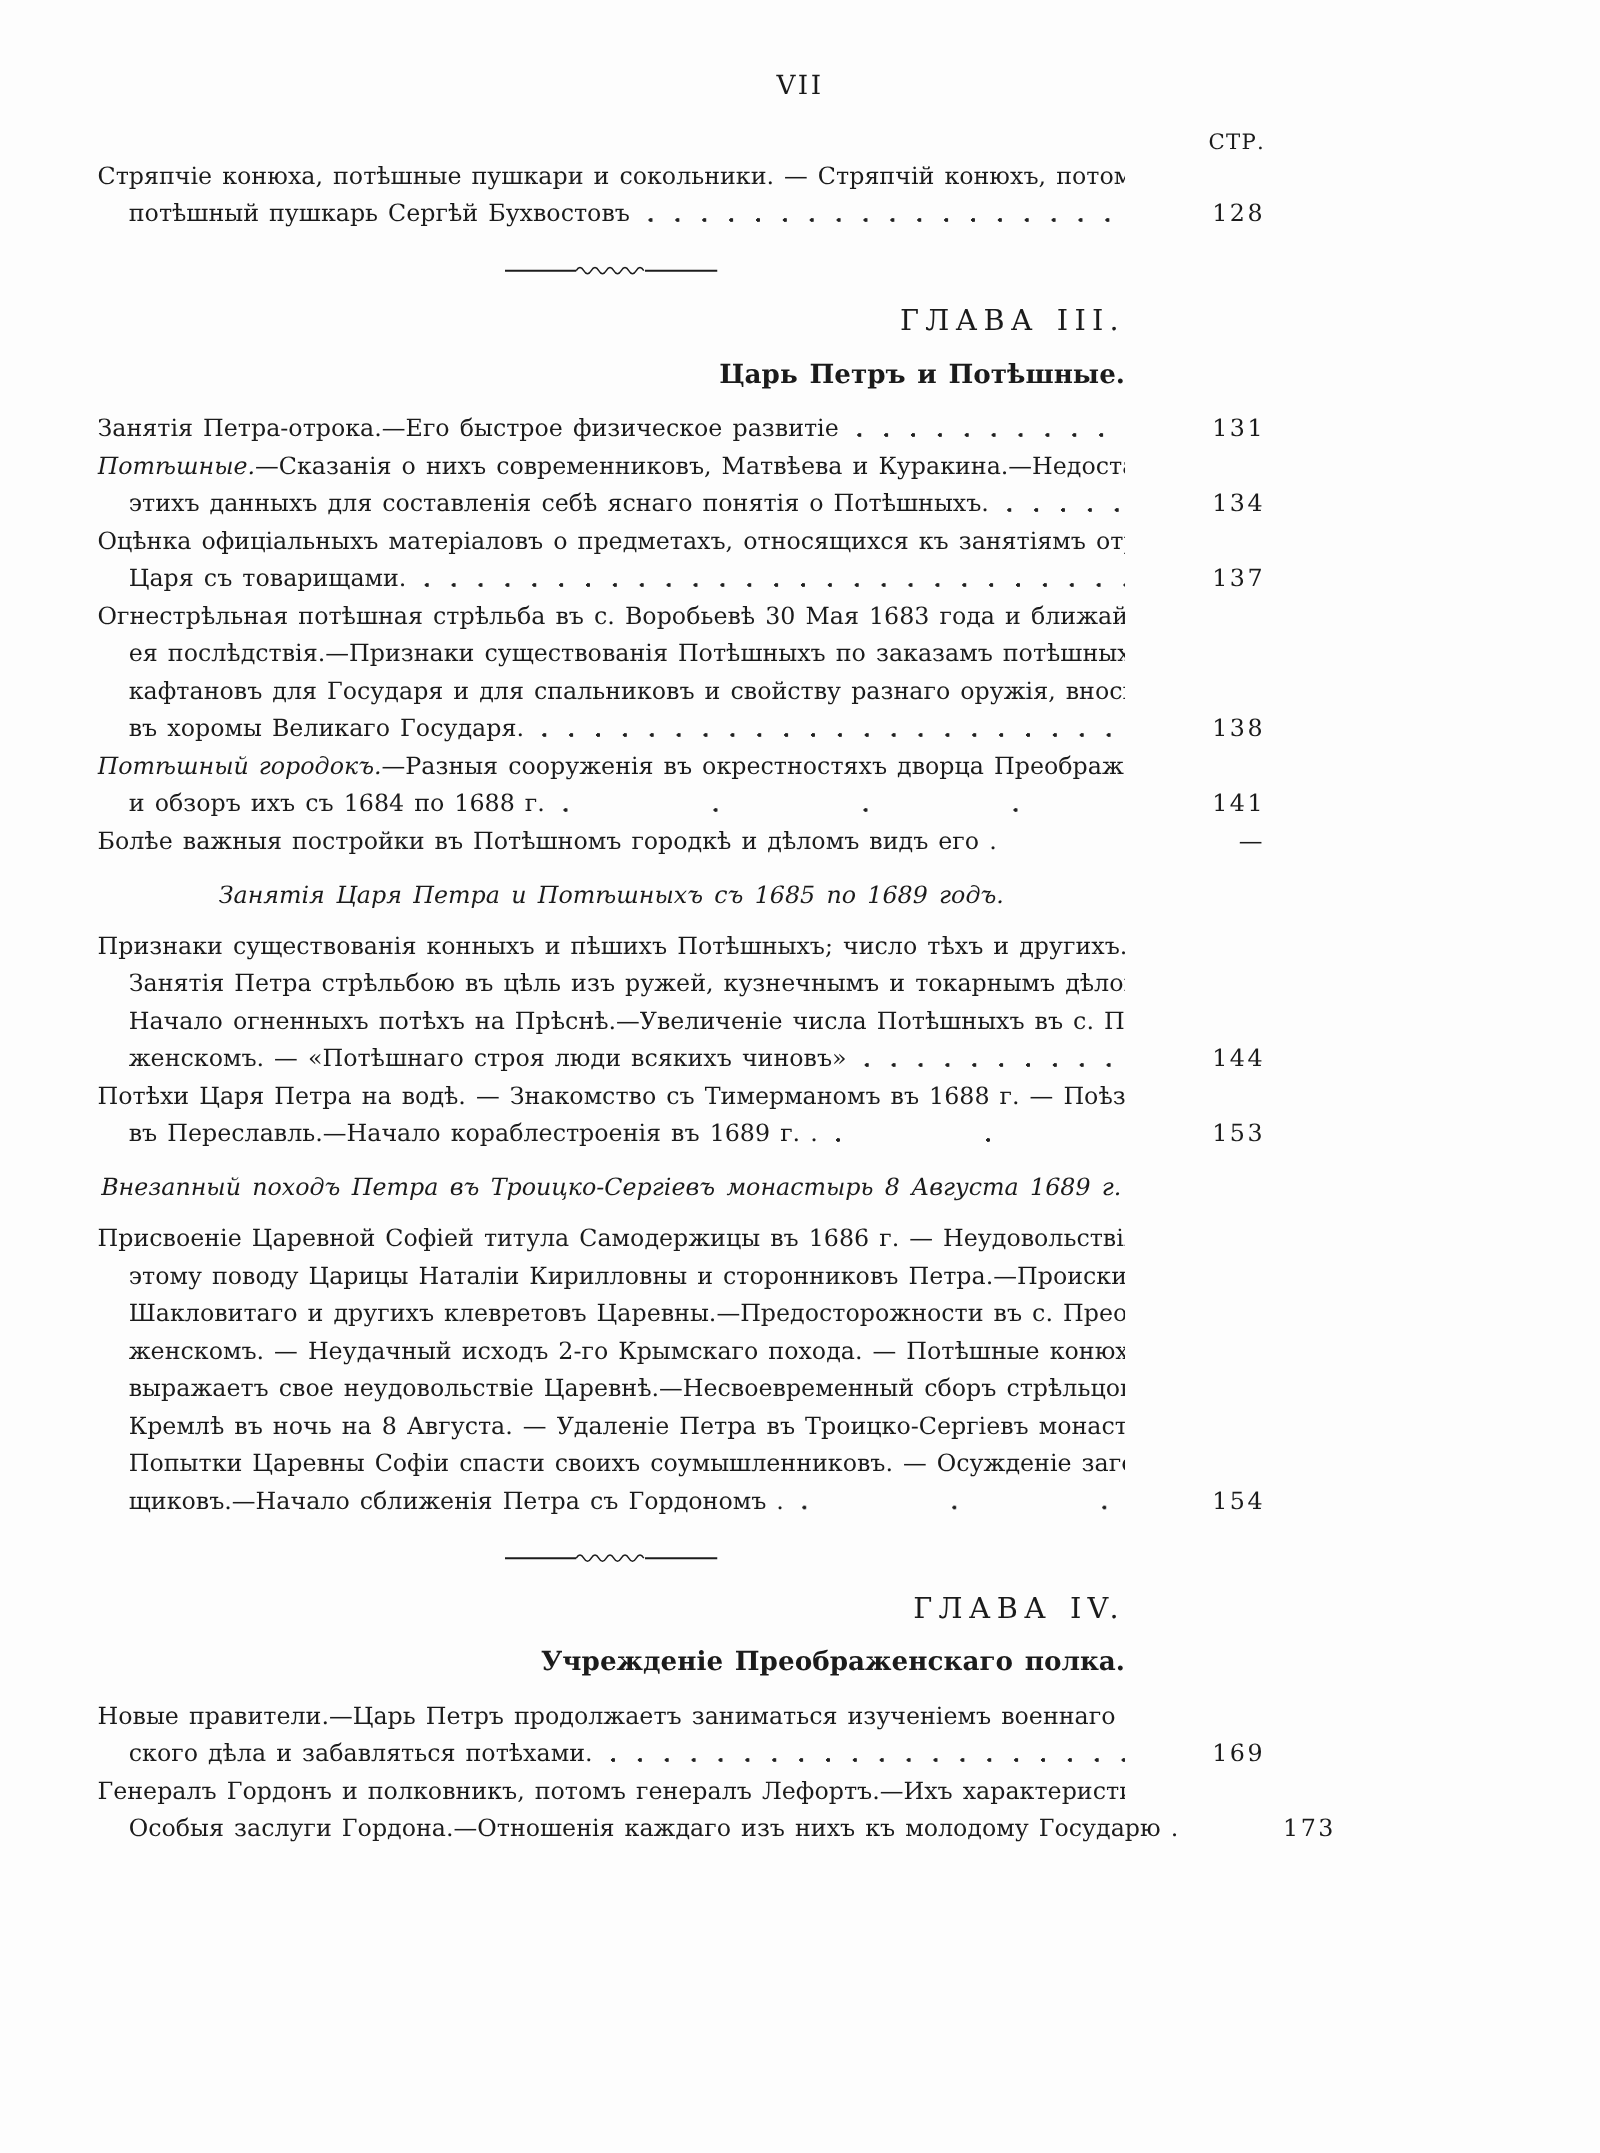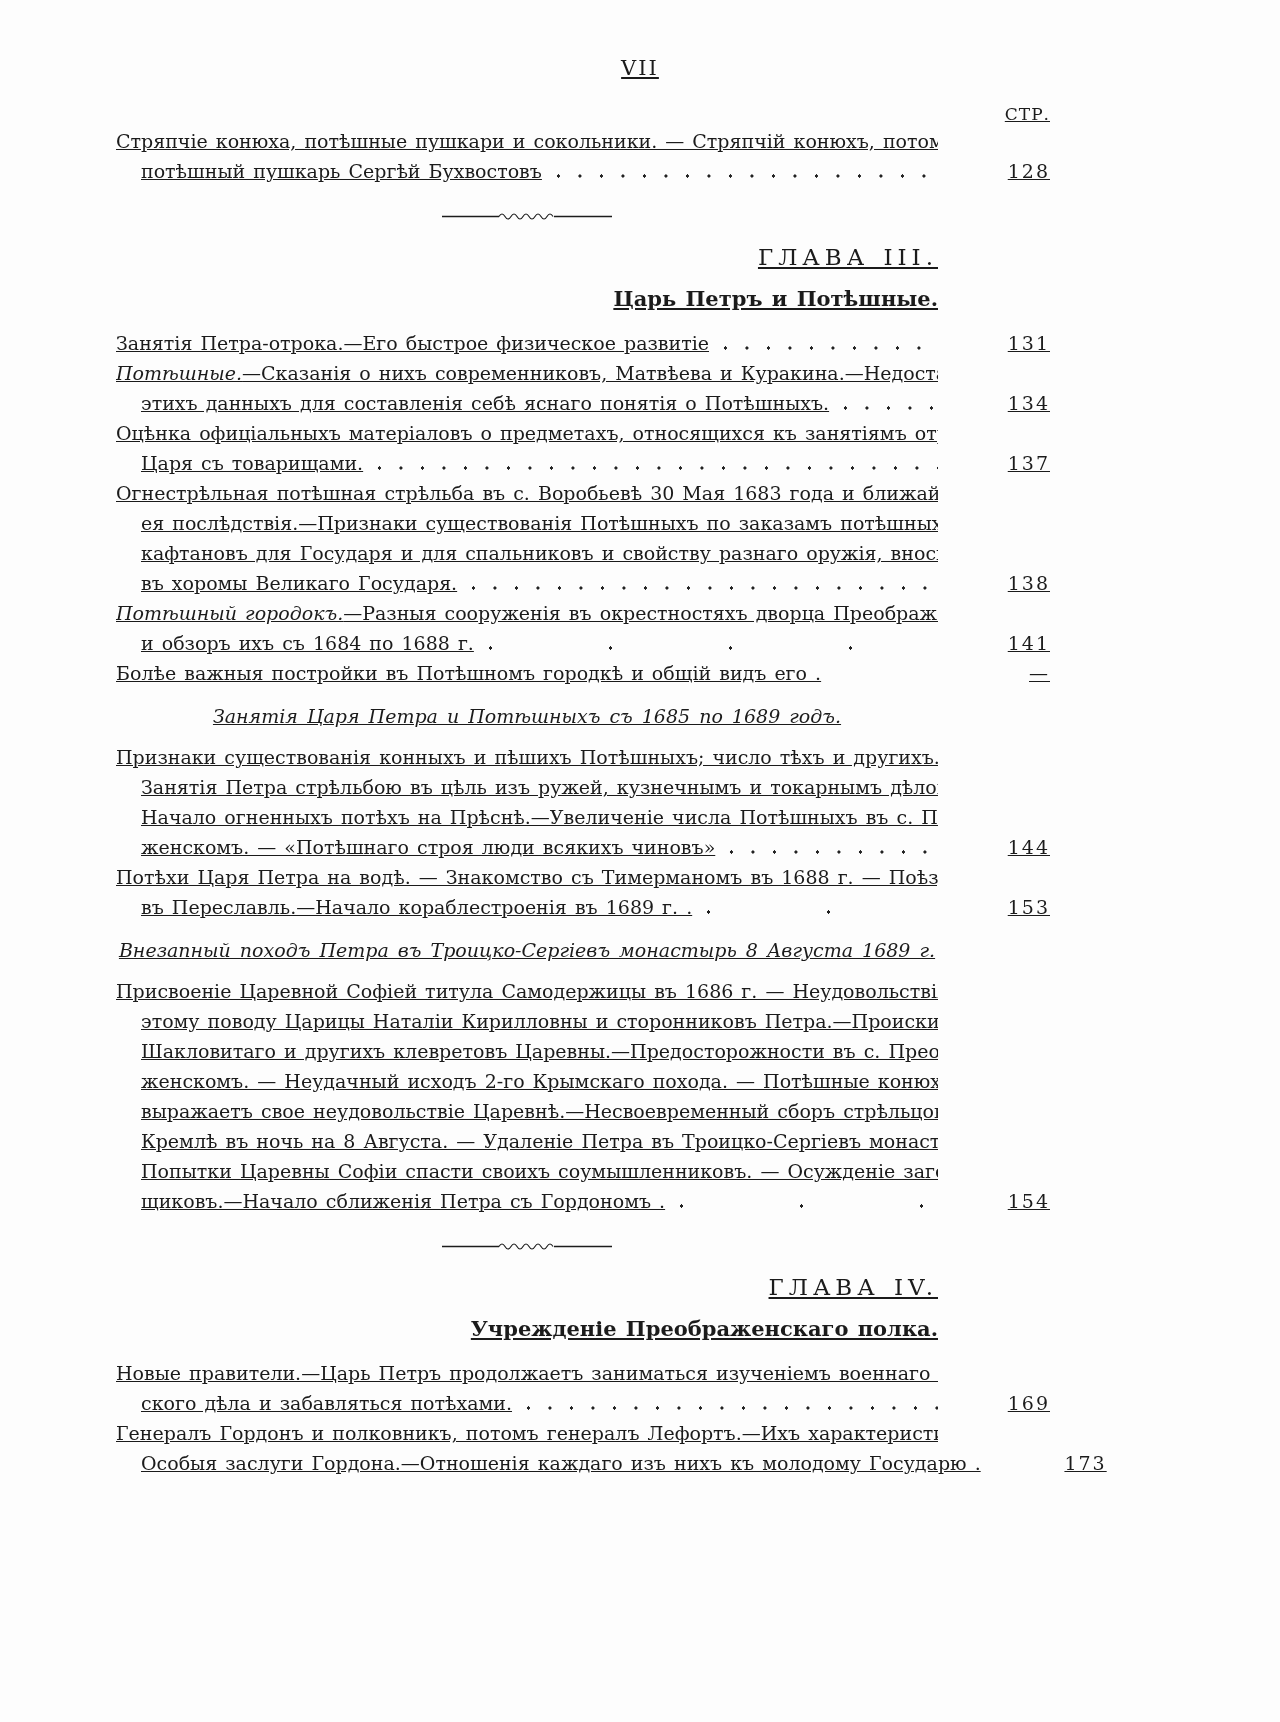--- a/index.html
+++ b/index.html
@@ -2,26 +2,26 @@
 <html><head>
 <meta charset="utf-8">
 <style>
   html,body{margin:0;padding:0;}
   body{
     width:1280px;height:1722px;
     background:#fdfdfd;color:#1b1b1b;
     font-family:"DejaVu Serif","Liberation Serif",serif;
     overflow:hidden;
   }
-  .page{position:relative;width:1280px;height:1722px;text-decoration:underline;}
+  .page{position:relative;width:1280px;height:1722px;}
   .folio{
     padding-top:56px;text-align:center;
     font-size:21px;letter-spacing:2px;
   }
-  .content{width:934px;margin-left:116px;}
+  .content{width:934px;margin-left:78px;}
   .col-header{
     margin-top:24px;text-align:right;
     font-size:17px;letter-spacing:1px;
   }
   .toc{margin-top:2px;font-size:19px;line-height:30px;word-spacing:2px;}
   .toc-entry{margin:0;}
   .line{height:30px;}
   .line--justify{
     text-align:justify;text-align-last:justify;
     width:822px;overflow:hidden;white-space:nowrap;
@@ -115,21 +115,21 @@
         <div class="toc-entry">
           <div class="line line--justify"><i>Потѣшный городокъ.</i><span>—Разныя сооруженія въ окрестностяхъ дворца Преображенскаго</span></div>
           <div class="line line-row indent">
             <span class="txt"><span>и обзоръ ихъ съ 1684 по 1688 г.</span></span>
             <span class="leader leader--sparse"></span>
             <span class="pagenum">141</span>
           </div>
         </div>
         <div class="toc-entry">
           <div class="line line-row">
-            <span class="txt"><span>Болѣе важныя постройки въ Потѣшномъ городкѣ и общій видъ его .</span></span>
+            <span class="txt"><span>Болѣе важныя постройки въ Потѣшномъ городкѣ и дѣломъ видъ его .</span></span>
             <span class="leader leader--none"></span>
             <span class="pagenum">—</span>
           </div>
         </div>
         <div class="subsection">Занятія Царя Петра и Потѣшныхъ съ 1685 по 1689 годъ.</div>
         <div class="toc-entry">
           <div class="line line--justify">Признаки существованія конныхъ и пѣшихъ Потѣшныхъ; число тѣхъ и другихъ.</div>
           <div class="line line--justify indent">Занятія Петра стрѣльбою въ цѣль изъ ружей, кузнечнымъ и токарнымъ дѣломъ.</div>
           <div class="line line--justify indent">Начало огненныхъ потѣхъ на Прѣснѣ.—Увеличеніе числа Потѣшныхъ въ с. Преобра-</div>
           <div class="line line-row indent">

